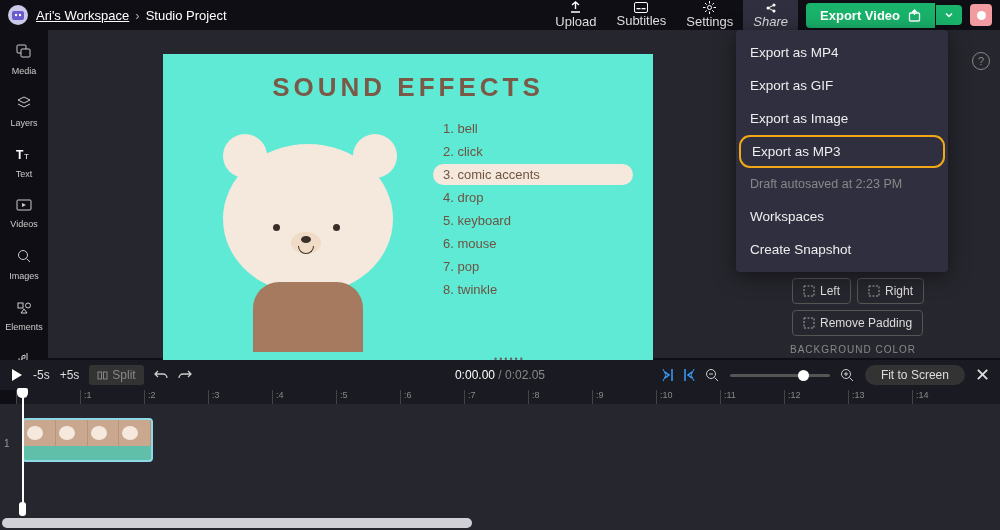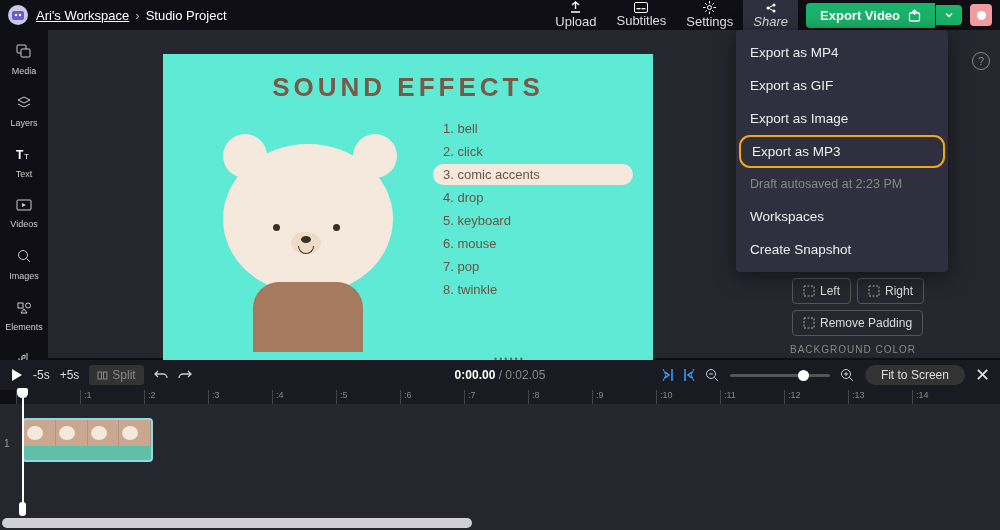--- a/index.html
+++ b/index.html
@@ -52,21 +52,21 @@
   .pad-btn { border:1px solid #555; padding:5px 10px; border-radius:4px; display:flex; align-items:center; gap:5px; color:#ddd; cursor:pointer; }
   .section-label { position:absolute; top:344px; left:790px; font-size:10px; letter-spacing:1px; color:#888; }
   
   .drag-handle { position:absolute; top:354px; left:494px; color:#666; font-size:9px; letter-spacing:2px; }
   
   .timeline-ctrl { position:absolute; top:360px; left:0; right:0; height:30px; background:#1a1a22; display:flex; align-items:center; padding:0 10px; font-size:12px; gap:10px; }
   .play { cursor:pointer; }
   .jump { color:#ddd; cursor:pointer; font-size:12px; }
   .split-btn { background:#333; padding:3px 8px; border-radius:3px; color:#888; display:flex; gap:4px; align-items:center; }
   .time-disp { position:absolute; left:50%; transform:translateX(-50%); }
-  .time-cur { font-weight:700; }
+  .time-cur { font-weight:400; }
   .time-tot { color:#888; }
   .tl-right { margin-left:auto; display:flex; align-items:center; gap:10px; }
   .snap-icons { display:flex; gap:3px; }
   .zoom-track { width:100px; height:3px; background:#555; border-radius:2px; position:relative; }
   .zoom-thumb { position:absolute; top:-4px; left:68px; width:11px; height:11px; background:#fff; border-radius:50%; }
   .fit-btn { background:#333; padding:3px 16px; border-radius:10px; color:#ddd; }
   .close-x { font-size:18px; cursor:pointer; color:#ddd; }
   
   .ruler { position:absolute; top:390px; left:16px; right:0; height:14px; background:#1a1a22; display:flex; font-size:9px; color:#888; }
   .ruler-tick { width:64px; border-left:1px solid #444; padding-left:3px; }

